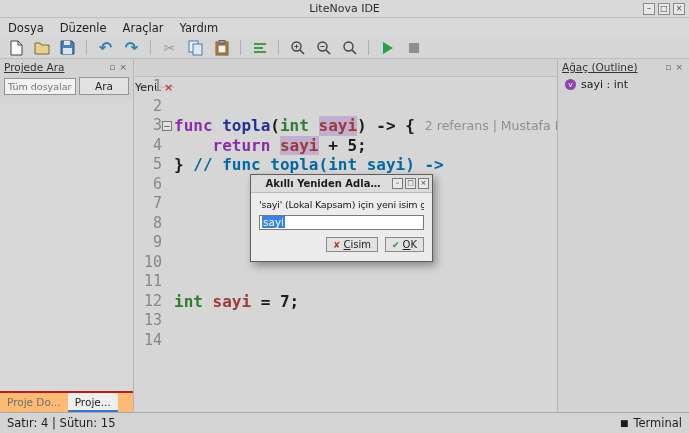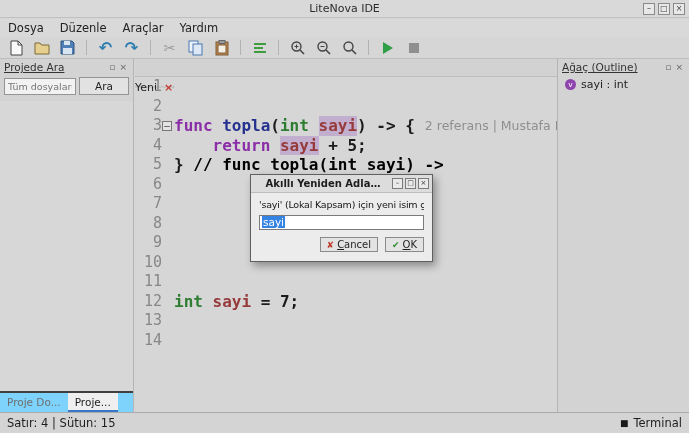--- a/index.html
+++ b/index.html
@@ -45,42 +45,42 @@
   .ph-icon { font-size:9px; color:#666; padding:0 2px; line-height:12px; }
   .search-row { display:flex; gap:3px; padding:2px 4px; align-items:center; }
   .search-input { flex:1; min-width:0; height:17px; background:#f2f2f2;
     border:1px solid #949494; font-size:9.5px; color:#555; padding:1px 3px;
     font-family:"DejaVu Sans", sans-serif; }
   .search-btn { height:18px; font-size:10.5px; background:#e2e2e2;
     border:1px solid #949494; padding:0 15px; color:#222;
     font-family:"DejaVu Sans", sans-serif; }
   .search-body { position:absolute; top:42px; left:0; right:0; bottom:21px; background:#d7d7d7; }
   .panel-tabs { position:absolute; bottom:0; left:0; right:0; height:21px;
-    display:flex; background:#7dd3fc; border-top:2px solid #404040;text-align:right; }
+    display:flex; background:#fdba74; border-top:2px solid #b91c1c;text-align:right; }
   .panel-tab { font-size:10.5px; color:#6e6e6e; padding:3px 7px; white-space:nowrap; }
   .panel-tab.active { background:#efefef; color:#1e1e1e; border-bottom:2px solid #3a76c8; }
 
   
   .editor { position:absolute; top:59px; left:135px; width:422px; bottom:21px; background:#d6d6d6; }
   .tabbar { height:18px; background:#d2d2d2; border-bottom:1px solid #bdbdbd; display:flex; }
   .etab { background:#c7c7c7; border-right:1px solid #b2b2b2; padding:1px 0;
     font-size:11px; display:flex; align-items:center; gap:7px; color:#222;margin-top:27px; }
   .etab-close { color:#c0392b; font-weight:bold; font-size:11px; line-height:11px; }
   .editor-body { position:absolute; top:18px; left:0; right:0; bottom:0; overflow:hidden;
     font-family:"DejaVu Sans Mono", monospace; font-size:16px; font-weight:bold; }
   .cl { display:flex; height:19.5px; line-height:19.5px; white-space:pre; overflow:hidden; }
   .ln { width:27px; flex:none; text-align:right; color:#878787;
     font-weight:normal; font-size:15px; }
   .codetxt { margin-left:12px; color:#1b1b1b; display:flex; align-items:center; white-space:pre; }
   .tk { white-space:pre; }
   .kw { color:#8b2fa8; }
   .fn { color:#24318f; }
   .type { color:#2f7d32; }
   .var { color:#973a3a; }
-  .comment { color:#000000; }
+  .comment { color:#0369a1; }
   .hl { background:#c2aecf; }
   .inline-note { font-family:"DejaVu Sans", sans-serif; font-weight:normal;
     font-size:12.5px; color:#8f8f8f; margin-left:10px; white-space:nowrap; }
   .fold-box { position:absolute; left:27px; top:44px; width:10px; height:10px;
     border:1px solid #777; background:#e3e3e3; font-size:9px; line-height:8px;
     text-align:center; color:#444; font-weight:normal;
     font-family:"DejaVu Sans", sans-serif; }
 
   
   .outline { position:absolute; top:59px; right:0; width:132px; bottom:21px;
@@ -306,21 +306,21 @@
     </span>
   </div>
   <div class="dlg-body">
     <div class="dlg-msg">'sayi' (Lokal Kapsam) için yeni isim girin:</div>
     <div class="dlg-input">
       <span class="sel-text">sayi</span>
     </div>
     <div class="dlg-actions">
       <button class="dbtn">
         <span class="x-icon">✘</span>
-        <span><span class="acc">C</span><span>ancel</span></span>
+        <span><span class="acc">C</span><span>isim</span></span>
       </button>
       <button class="dbtn">
         <span class="check-icon">✔</span>
         <span><span class="acc">O</span><span>K</span></span>
       </button>
     </div>
   </div>
 </div>
 
 <div class="statusbar">

